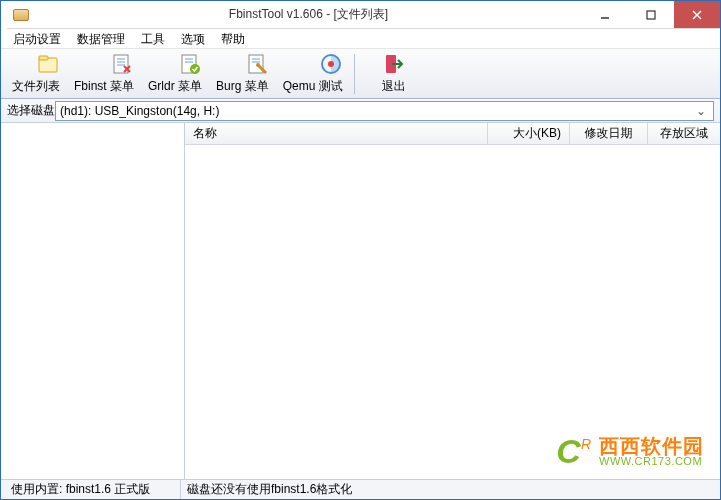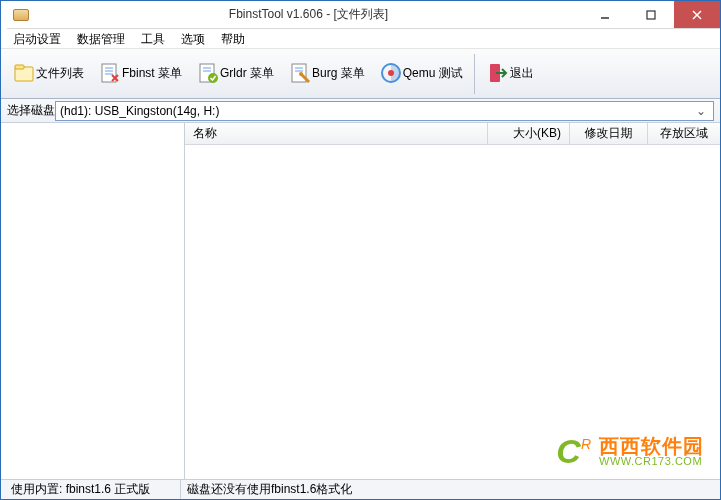--- a/index.html
+++ b/index.html
@@ -14,21 +14,21 @@
 .titlebar-btn { width: 46px; display: flex; align-items: center; justify-content: center; color: #333; }
 .titlebar-btn.close { background: #c75050; color: #fff; width: 46px; }
 .titlebar-btn svg { width: 10px; height: 10px; }
 
 
 .menubar { height: 20px; background: #fff; display: flex; padding: 0 4px; gap: 0; border-bottom: 1px solid #e5e5e5; }
 .menu-item { padding: 2px 8px; cursor: default; }
 
 
 .toolbar { height: 50px; background: linear-gradient(#fcfcfc,#e9edf3); border-bottom: 1px solid #aab5c5; display: flex; align-items: center; padding: 2px 4px; }
-.tool-btn { display: flex; flex-direction: row; align-items: center; padding: 2px 6px; min-width: 54px; cursor: default; border:1px solid transparent; border-radius:3px; }
+.tool-btn { display: flex; flex-direction: column; align-items: flex-end; padding: 2px 6px; min-width: 54px; cursor: default; border:1px solid transparent; border-radius:3px; }
 .tool-icon { width: 24px; height: 24px; margin-bottom: 2px; display:flex; align-items:center; justify-content:center; }
 .tool-sep { width: 1px; height: 40px; background: #b8c2d0; margin: 0 4px; }
 .tool-label { font-size: 12px; white-space: nowrap; }
 
 
 .diskrow { height: 24px; background: linear-gradient(#f6f8fb,#eef1f6); border-bottom: 1px solid #c7cfdb; display: flex; align-items: center; padding: 0 6px; gap: 0; }
 .diskrow-label { white-space: nowrap; }
 .disk-select { flex: 1; height: 20px; border: 1px solid #7a9ec9; background: #fff; display: flex; align-items: center; padding: 0 4px; position: relative; }
 .disk-select-text { flex: 1; overflow: hidden; white-space: nowrap; }
 .disk-select-arrow { width: 16px; text-align: center; color: #555; }

